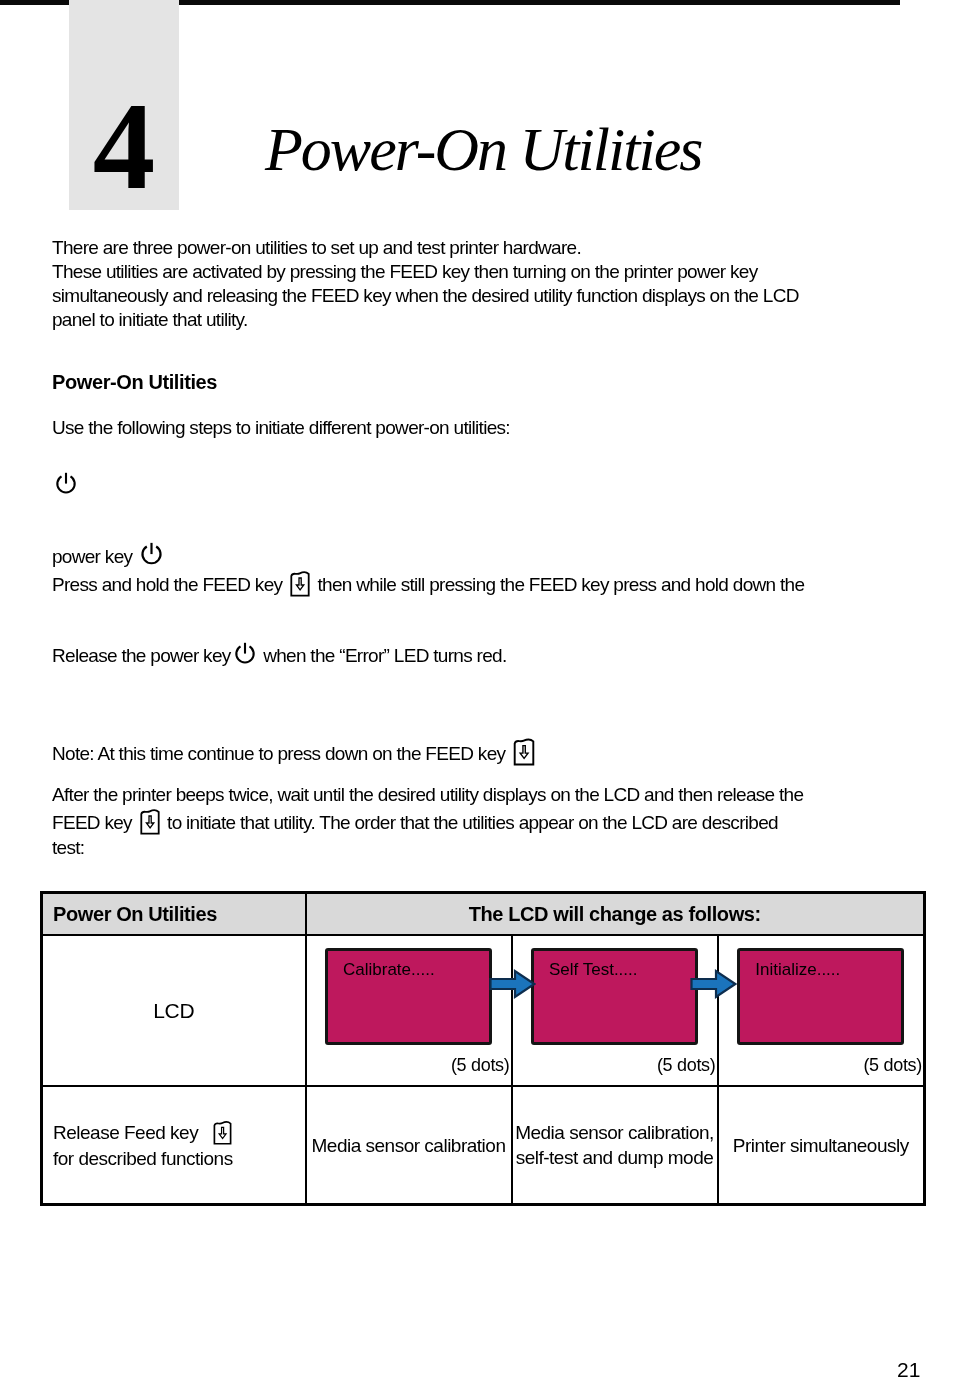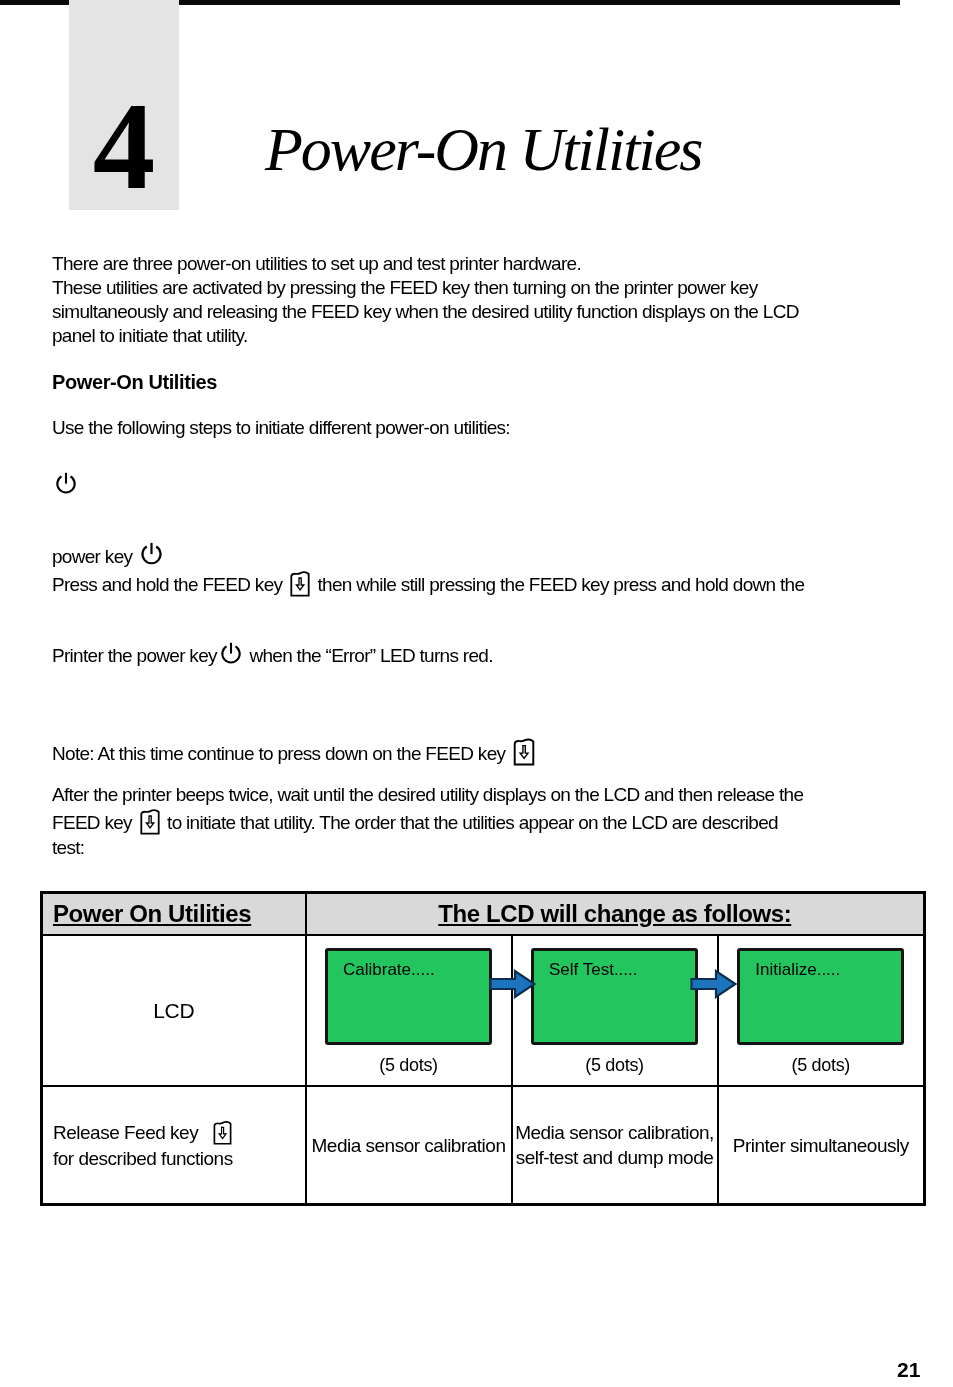--- a/index.html
+++ b/index.html
@@ -26,51 +26,51 @@
   .section-heading{font-size:20px;font-weight:bold;letter-spacing:-0.4px;margin:0;}
   
   .icon-power{vertical-align:-5px;margin:0 1px;}
   .icon-feed{vertical-align:-7px;margin:0 2px;}
   
   .table-wrap{position:absolute;top:891px;left:40px;width:883px;}
   table.putable{border-collapse:collapse;table-layout:fixed;width:883px;background:#fff;}
   table.putable,table.putable td,table.putable th{border:2px solid #000;}
   table.putable{border-width:3px;}
   table.putable th{
-    background:#d9d9d9;height:38px;font-size:24px;font-weight:bold;letter-spacing:-0.4px;text-decoration:underline;
+    background:#d9d9d9;height:38px;font-size:20px;font-weight:bold;letter-spacing:-0.4px;
   }
   th.th-left{text-align:left;padding-left:10px;}
   td.lcd-label{text-align:center;font-size:21px;letter-spacing:-0.3px;vertical-align:middle;}
   td.screen-cell{vertical-align:top;padding-top:12px;height:136px;text-align:center;}
   .lcd-box{
-    width:146px;height:82px;margin:0 auto;background:#22c55e;border:3px solid #141414;
+    width:146px;height:82px;margin:0 auto;background:#be185d;border:3px solid #141414;
     border-radius:3px;text-align:left;padding:9px 0 0 15px;box-sizing:content-box;
     font-size:17px;letter-spacing:0;
   }
-  .dots{margin-top:10px;font-size:18px;letter-spacing:-0.3px;}
+  .dots{margin-top:10px;font-size:18px;letter-spacing:-0.3px;text-align:right;}
   td.rel-cell{height:116px;vertical-align:middle;text-align:center;font-size:19px;line-height:25px;letter-spacing:-0.5px;padding:0 2px;}
   td.rel-label{text-align:left;padding-left:10px;}
   .arrow{position:absolute;z-index:3;}
   
-  .page-num{position:absolute;top:1358px;left:897px;font-size:21px;letter-spacing:0;font-weight:bold;}
+  .page-num{position:absolute;top:1358px;left:897px;font-size:21px;letter-spacing:0;}
 </style>
 </head>
 <body>
 
 <div class="page">
 
   <div class="toprule"></div>
 
   <div class="chapter-box">
     <span class="chapter-num">4</span>
   </div>
 
   <h1 class="chapter-title">Power-On Utilities</h1>
 
-  <div class="blk" style="top:252px">
+  <div class="blk" style="top:236px">
     <span class="ln">There are three power-on utilities to set up and test printer hardware.</span>
     <span class="ln">These utilities are activated by pressing the FEED key then turning on the printer power key</span>
     <span class="ln">simultaneously and releasing the FEED key when the desired utility function displays on the LCD</span>
     <span class="ln">panel to initiate that utility.</span>
   </div>
 
   <h2 class="blk section-heading" style="top:370px">Power-On Utilities</h2>
 
   <div class="blk" style="top:416px">Use the following steps to initiate different power-on utilities:</div>
 
@@ -86,21 +86,21 @@
           <path d="M8.5 5.3 A 8.7 8.7 0 1 0 17.5 5.3" fill="none" stroke="#000" stroke-width="2.1"></path>
           <line x1="13" y1="1.8" x2="13" y2="12.6" stroke="#000" stroke-width="2.1"></line>
         </svg></span>
     <span class="ln"><span>Press and hold the FEED key </span><svg class="icon-feed" width="22" height="29" viewBox="0 0 22 29">
           <path d="M2.3 7 C3.6 2.6 7.2 6.2 10.8 4.4 C13.8 2.9 16.8 2.3 19.7 5 L19.7 26.6 L2.3 26.6 Z" fill="#fff" stroke="#000" stroke-width="1.8"></path>
           <path d="M10 9 h2.2 v7 h2.6 l-3.7 5 -3.7 -5 h2.6 z" fill="#fff" stroke="#000" stroke-width="1.3"></path>
         </svg><span> then while still pressing the FEED key press and hold down the</span></span>
   </div>
 
   <div class="blk" style="top:641px">
-    <span class="ln"><span>Printer the power key</span><svg class="icon-power" width="26" height="26" viewBox="0 0 26 26">
+    <span class="ln"><span>Release the power key</span><svg class="icon-power" width="26" height="26" viewBox="0 0 26 26">
           <path d="M8.5 5.3 A 8.7 8.7 0 1 0 17.5 5.3" fill="none" stroke="#000" stroke-width="2.1"></path>
           <line x1="13" y1="1.8" x2="13" y2="12.6" stroke="#000" stroke-width="2.1"></line>
         </svg><span> when the “Error” LED turns red.</span></span>
   </div>
 
   <div class="blk" style="top:736px">
     <span class="ln"><span>Note: At this time continue to press down on the FEED key </span><svg class="icon-feed" width="24" height="31" viewBox="0 0 22 29">
           <path d="M2.3 7 C3.6 2.6 7.2 6.2 10.8 4.4 C13.8 2.9 16.8 2.3 19.7 5 L19.7 26.6 L2.3 26.6 Z" fill="#fff" stroke="#000" stroke-width="1.8"></path>
           <path d="M10 9 h2.2 v7 h2.6 l-3.7 5 -3.7 -5 h2.6 z" fill="#fff" stroke="#000" stroke-width="1.3"></path>
         </svg></span>

